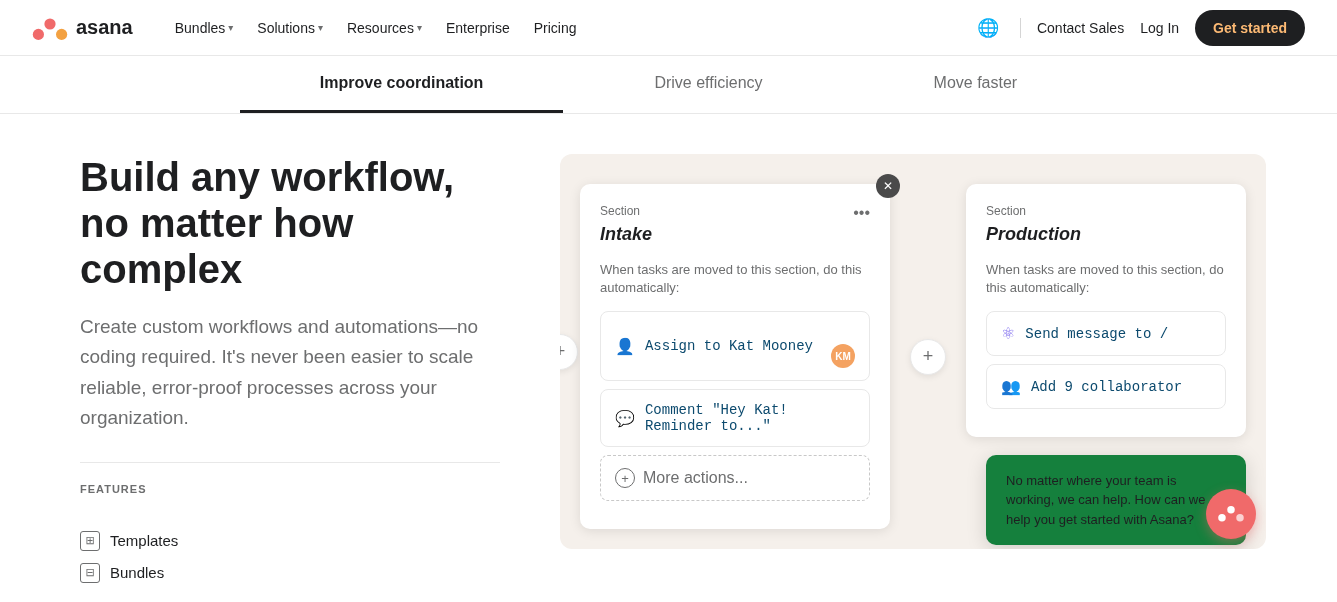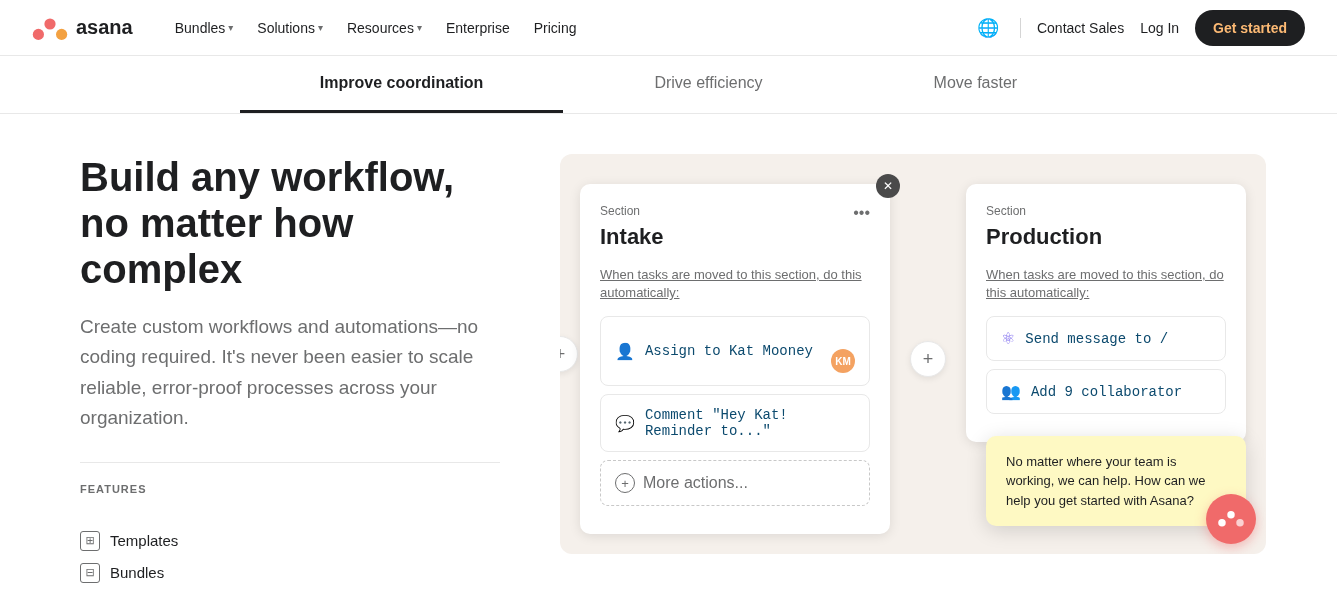--- a/index.html
+++ b/index.html
@@ -68,25 +68,25 @@
       min-height: 380px; position: relative; overflow: hidden;
     }
 
     
     .section-card {
       background: #fff; border-radius: 10px;
       box-shadow: 0 2px 12px rgba(0,0,0,0.1);
       padding: 20px; width: 310px; flex-shrink: 0;
     }
     .section-label { font-size: 12px; color: #6d6e6f; margin-bottom: 6px; }
-    .section-title { font-size: 22px; font-weight: 700; color: #1e1f21; margin-bottom: 16px; }
+    .section-title { font-size: 18px; font-weight: 700; color: #1e1f21; margin-bottom: 16px; font-style: italic; }
     .section-header { display: flex; justify-content: space-between; align-items: flex-start; }
     .dots-menu { color: #6d6e6f; font-size: 16px; cursor: pointer; }
 
-    .when-text { font-size: 13px; color: #6d6e6f; line-height: 1.4; margin-bottom: 14px; text-decoration: underline; }
+    .when-text { font-size: 13px; color: #6d6e6f; line-height: 1.4; margin-bottom: 14px; }
 
     
     .automation-row {
       display: flex; align-items: center; gap: 10px;
       padding: 12px 14px; border: 1.5px solid #e8e8e8;
       border-radius: 8px; margin-bottom: 8px; cursor: pointer;
       background: #fff;
     }
     .auto-icon { font-size: 16px; color: #6d6e6f; flex-shrink: 0; }
     .auto-text { font-size: 14px; color: #0c4a6e; flex: 1; font-family: Liberation Mono, monospace; }
@@ -125,22 +125,22 @@
     
     .section-card-partial {
       background: #fff; border-radius: 10px;
       box-shadow: 0 2px 12px rgba(0,0,0,0.1);
       padding: 20px; width: 280px; flex-shrink: 0;
       overflow: hidden;
     }
 
     
     .tooltip-popup {
-      position: absolute; bottom: 28px; right: 20px;
-      background: #fef9c3; border-radius: 10px;
+      position: absolute; bottom: 4px; right: 20px;
+      background: #15803d; border-radius: 10px;
       box-shadow: 0 4px 20px rgba(0,0,0,0.15);
       padding: 16px 20px; width: 260px; z-index: 10;
     }
     .tooltip-text { font-size: 13px; color: #1e1f21; line-height: 1.5; }
 
     .asana-float {
       position: absolute; bottom: 10px; right: 10px;
       width: 50px; height: 50px; border-radius: 50%;
       background: #f06a6a; display: flex; align-items: center; justify-content: center;
       box-shadow: 0 4px 12px rgba(240,106,106,0.4);

